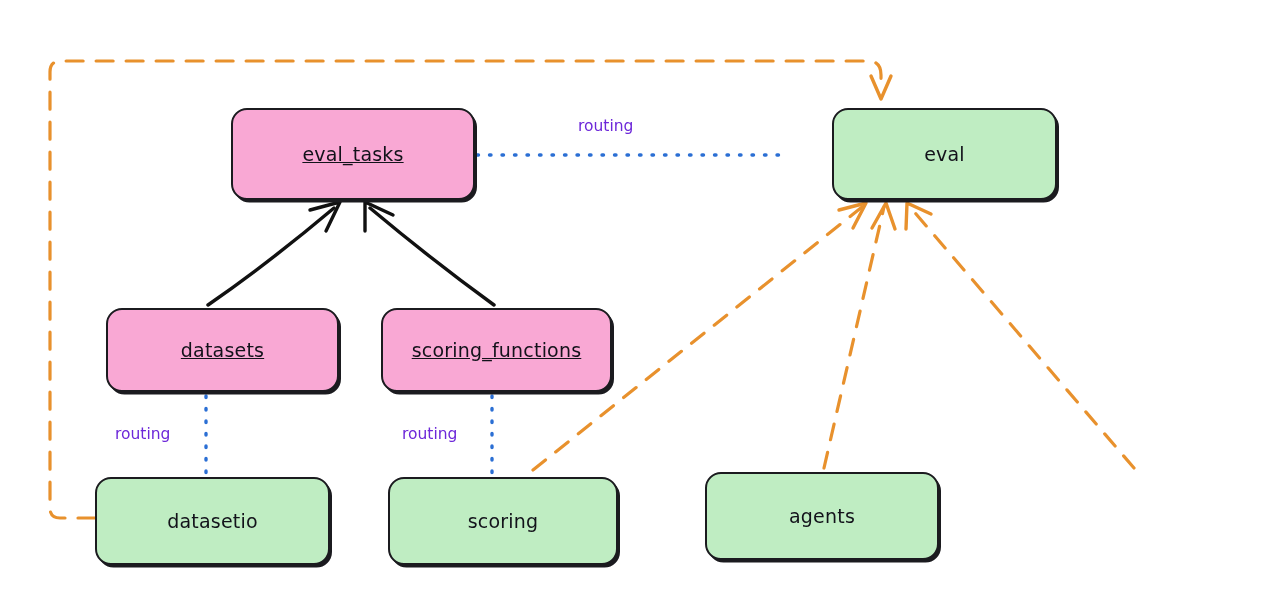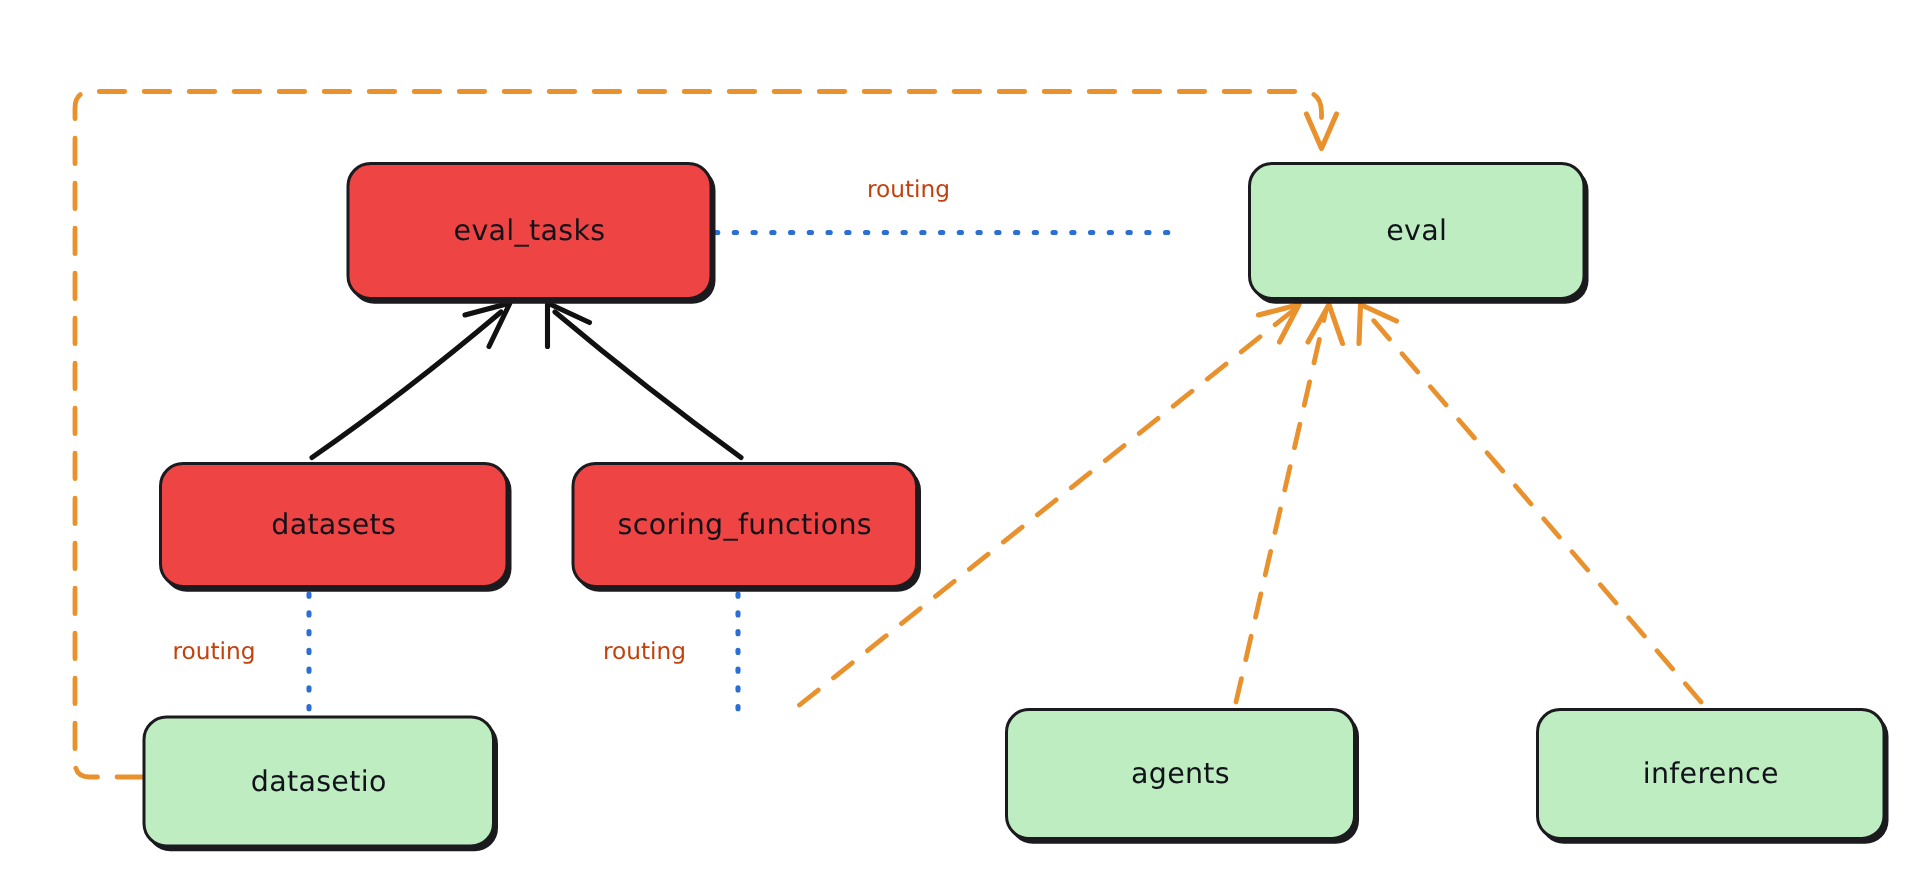--- a/index.html
+++ b/index.html
@@ -33,32 +33,32 @@
     border-radius: 16px;
     display: flex;
     align-items: center;
     justify-content: center;
     font-family: "DejaVu Sans", sans-serif;
     font-size: 19px;
     color: #12121a;
     letter-spacing: 0.2px;
     box-shadow: 2.5px 3px 0 -0.5px #1b1b1f;
   }
-  .node.blue  { background: #ef4444; }
+  .node.blue  { background: #f9a8d4; text-decoration: underline; }
   .node.green { background: #bfedc2; }
   .node-label {
     pointer-events: none;
     user-select: none;
     white-space: nowrap;
   }
   .edge-label {
     position: absolute;
     font-family: "DejaVu Sans", sans-serif;
     font-size: 15.5px;
-    color: #c2410c;
+    color: #6d28d9;
     white-space: nowrap;
     user-select: none;
   }
 </style>
 </head>
 <body>
 
 <div id="canvas">
 
   <svg id="edges" viewBox="0 0 1280 596" xmlns="http://www.w3.org/2000/svg">
@@ -119,28 +119,28 @@
   </div>
 
   <div class="node green" style="left:95px; top:477px; width:235px; height:88px;">
     <span class="node-label">datasetio</span>
   </div>
 
   <div class="node blue" style="left:381px; top:308px; width:231px; height:84px;">
     <span class="node-label">scoring_functions</span>
   </div>
 
+  <div class="node green" style="left:388px; top:477px; width:230px; height:88px;">
+    <span class="node-label">scoring</span>
+  </div>
 
-  <div class="node green" style="left:670px; top:472px; width:234px; height:88px;">
+  <div class="node green" style="left:705px; top:472px; width:234px; height:88px;">
     <span class="node-label">agents</span>
   </div>
 
-  <div class="node green" style="left:1024px; top:472px; width:233px; height:88px;">
-    <span class="node-label">inference</span>
-  </div>
 
   <div class="edge-label" style="left:578px; top:117px;">routing</div>
 
   <div class="edge-label" style="left:115px; top:425px;">routing</div>
 
   <div class="edge-label" style="left:402px; top:425px;">routing</div>
 
 </div>
 
 </body></html>

